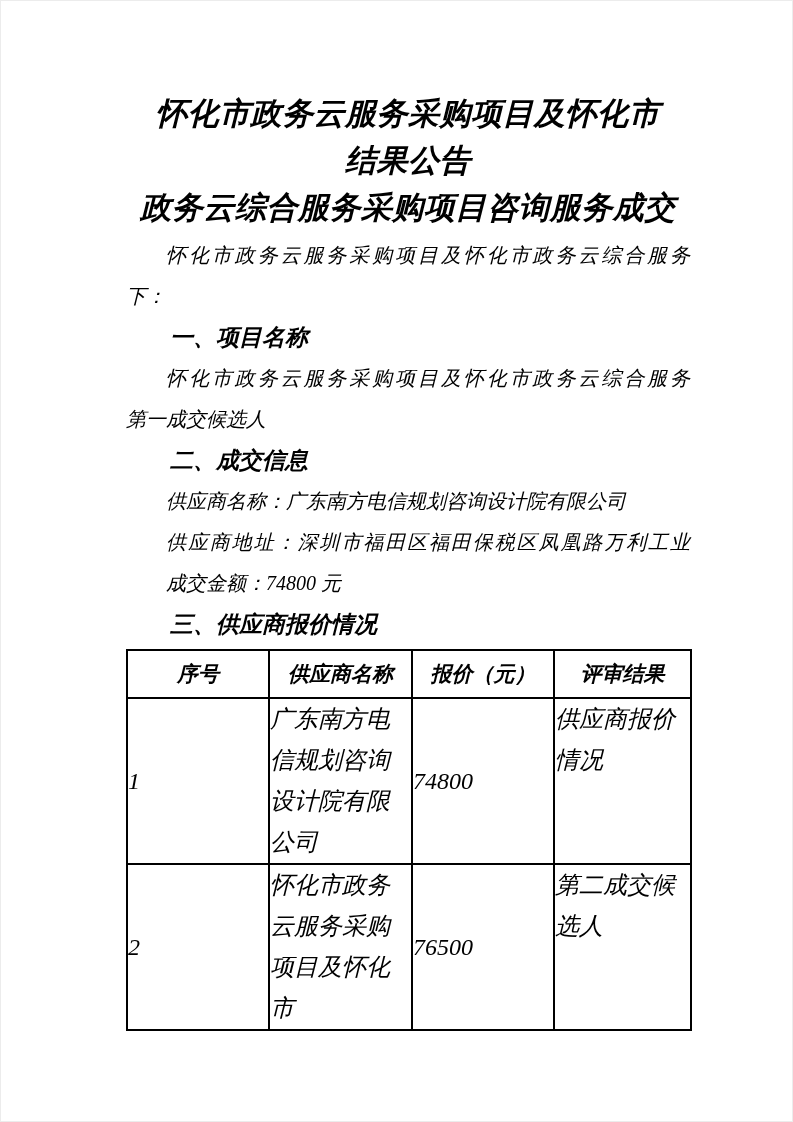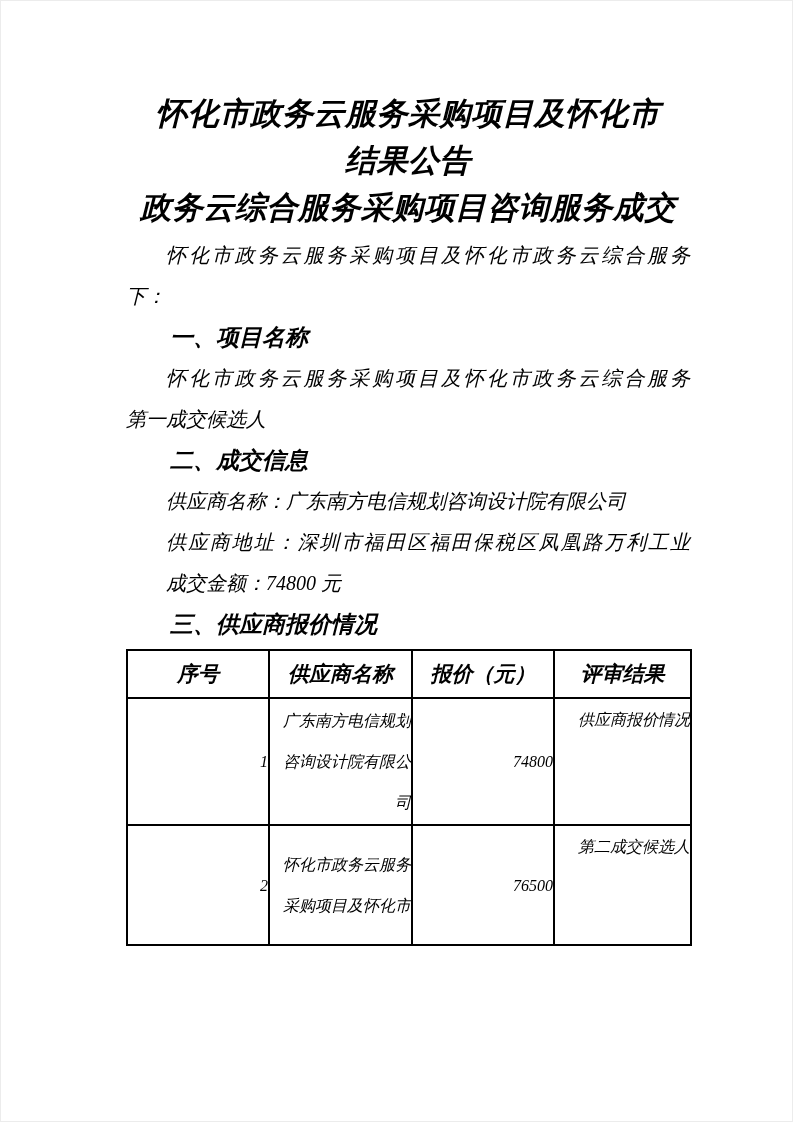--- a/index.html
+++ b/index.html
@@ -66,22 +66,22 @@
   table.quote th {
     height: 46px;
     font-family: "Liberation Sans", "DejaVu Sans", sans-serif;
     font-weight: 700;
     font-size: 21px;
     text-align: center;
     vertical-align: middle;
   }
   table.quote td {
     font-family: "Liberation Serif", "DejaVu Serif", serif;
-    font-size: 16px;
-    text-align: right;
+    font-size: 24px;
+    text-align: left;
     line-height: 41px;
   }
   tr.data-row-1 td { height: 125px; }
   tr.data-row-2 td { height: 118px; }
   td.c-no, td.c-price {
     vertical-align: middle;
     font-size: 21px;
   }
   td.c-supplier {
     vertical-align: middle;

